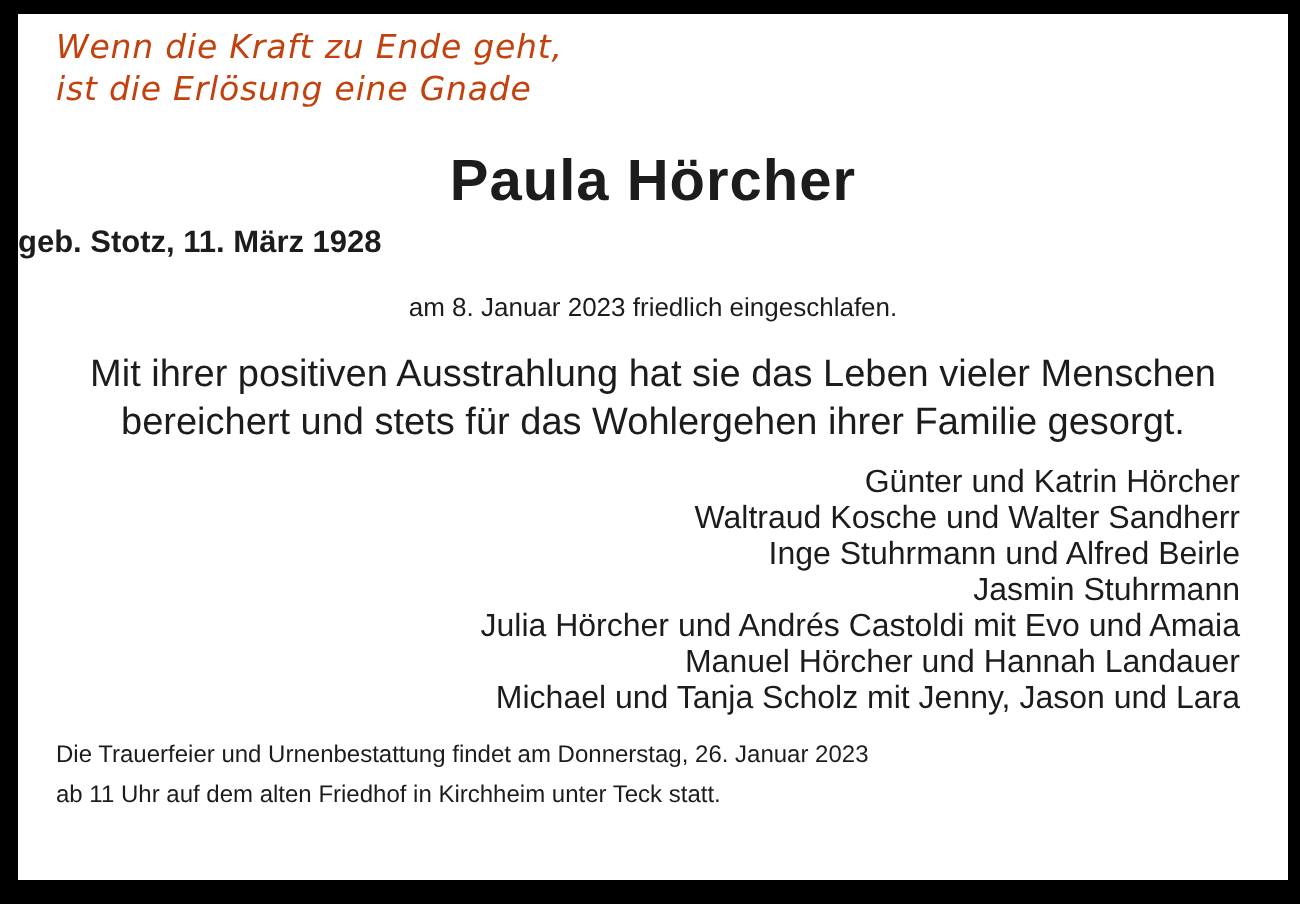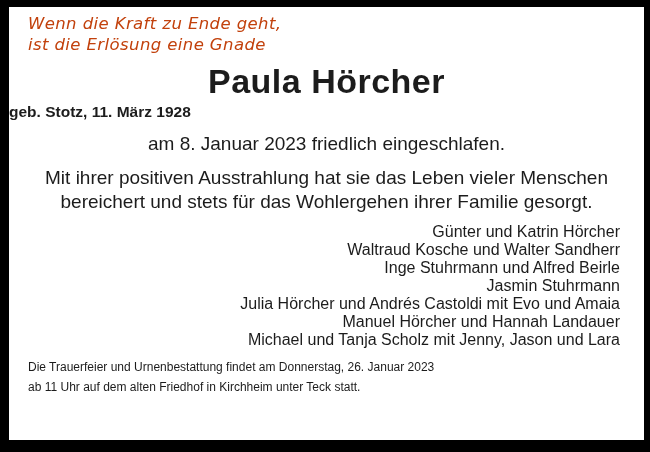--- a/index.html
+++ b/index.html
@@ -28,38 +28,38 @@
     letter-spacing: 0.4px;
     color: #c2410c;
   }
   .intro {
     margin-top: 12px;
     text-align: center;
     font-size: 19px;
     line-height: 22px;
   }
   .name {
-    margin-top: 7px;
+    margin-top: 17px;
     text-align: center;
-    font-size: 34px;
+    font-size: 29px;
     line-height: 38px;
     font-weight: bold;
     letter-spacing: 0.5px;
   }
   .birth {
     margin-top: 3px;
     text-align: left;
     font-size: 15.5px;
     line-height: 18px;
     font-weight: bold;
   }
   .death {
     margin-top: 12px;
     text-align: center;
-    font-size: 19px;
+    font-size: 13px;
     line-height: 22px;
   }
   .tribute {
     margin-top: 11px;
     text-align: center;
     font-size: 19px;
     line-height: 24px;
   }
   .mourners {
     margin-top: 9px;

